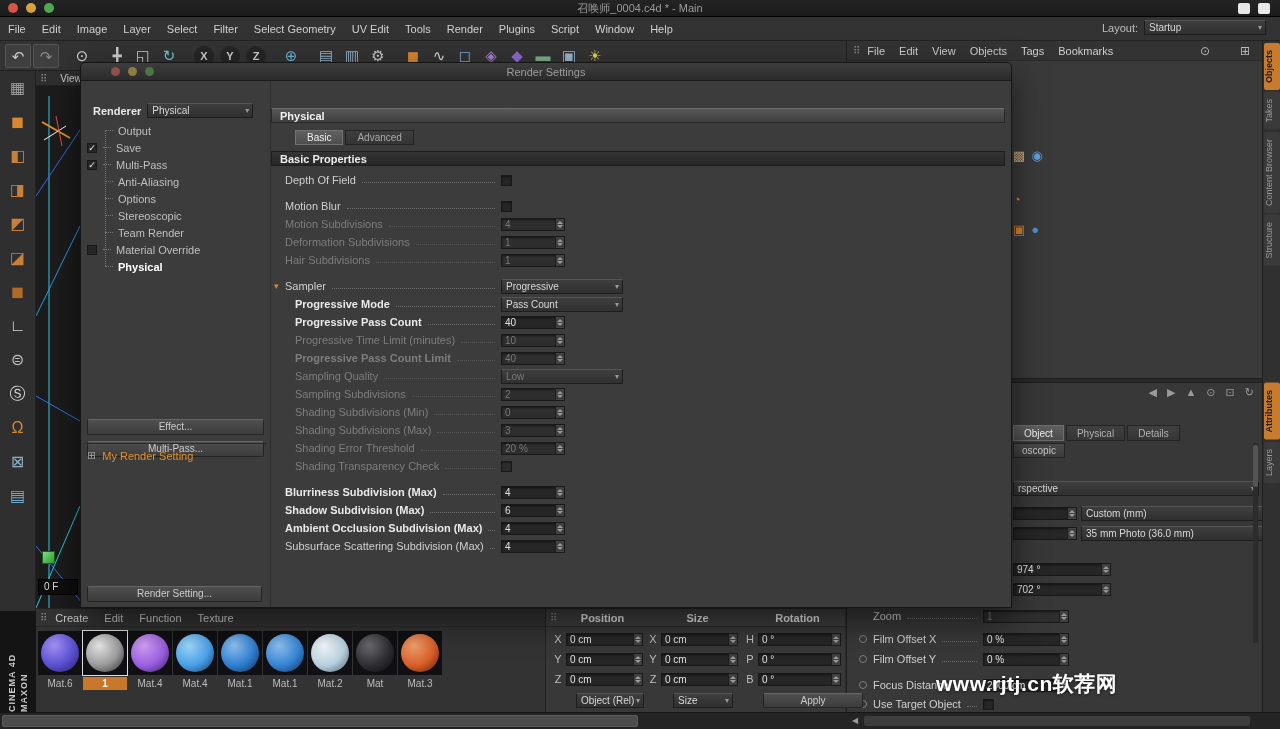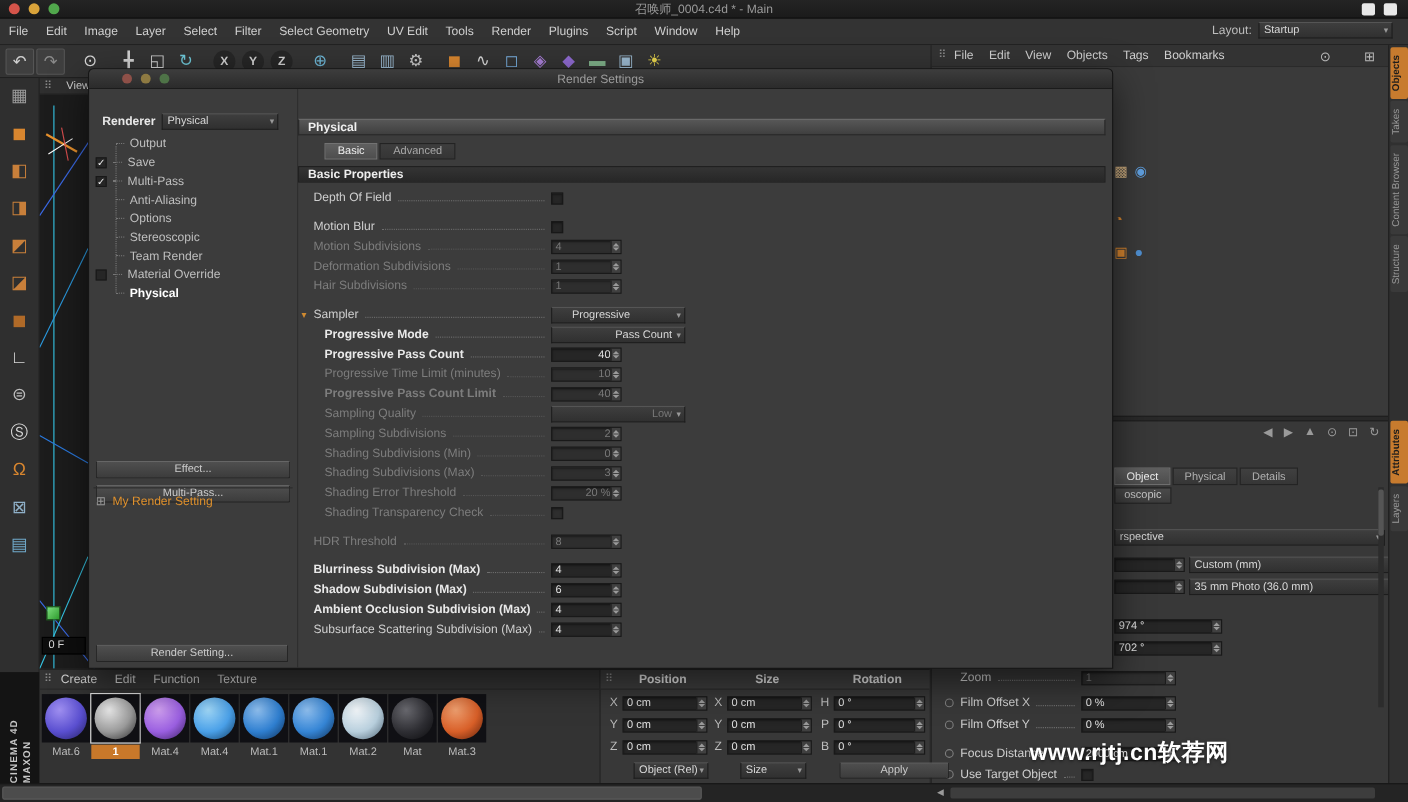--- a/index.html
+++ b/index.html
@@ -145,42 +145,42 @@
     border:1px solid #282828; border-top-color:#6e6e6e; font-weight:bold; color:#f0f0f0; padding-left:8px;
     margin-bottom:7px; }
   .dtabs { display:flex; gap:2px; margin-left:24px; margin-bottom:6px; }
   .dtab { height:15px; line-height:14px; padding:0 11px; font-size:10px; background:linear-gradient(#3e3e3e,#353535);
     border:1px solid #232323; color:#a8a8a8; }
   .dtab.active { background:linear-gradient(#606060,#4e4e4e); border-color:#727272; color:#f0f0f0; }
   .section-header { height:15px; line-height:14px; background:linear-gradient(#343434,#272727);
     border:1px solid #1e1e1e; font-weight:bold; color:#ededed; padding-left:8px; margin-bottom:5px; }
   .prow { height:18px; display:flex; align-items:center; padding-left:14px; position:relative; }
   .prow.gap { margin-top:8px; }
-  .prow.ind { padding-left:24px;text-align:right; }
+  .prow.ind { padding-left:24px; }
   .lhs { width:216px; display:flex; align-items:center; flex:none; }
   .ind .lhs { width:206px; }
   .plbl { color:#cfcfcf; font-size:11px; white-space:nowrap; }
   .prow.bold .plbl { font-weight:bold; color:#e9e9e9; }
   .prow.dis .plbl { color:#7d7d7d; }
   .dots { flex:1; height:1px; border-bottom:1px dotted #6e6e6e; margin:0 6px; transform:translateY(2px); }
   .prow.dis .dots { border-color:#565656; }
   .ctl { flex:1; display:flex; align-items:center; }
   .nfield { display:inline-flex; width:64px; height:13px; background:#262626; border:1px solid #191919;
     box-shadow:inset 0 1px 2px rgba(0,0,0,.5); }
   .nval { flex:1; font-size:10px; line-height:11px; padding-left:3px; color:#e0e0e0; white-space:nowrap; overflow:hidden; }
   .spin { width:9px; background:#404040; border-left:1px solid #1c1c1c; display:flex; flex-direction:column;
     align-items:center; justify-content:center; gap:1px; flex:none; }
   .spin i { display:block; width:0; height:0; border-left:3px solid transparent; border-right:3px solid transparent; }
   .spin i.up { border-bottom:3px solid #9a9a9a; }
   .spin i.dn { border-top:3px solid #9a9a9a; }
   .dis .nval { color:#787878; } .dis .nfield { background:#2e2e2e; }
   .cbox { width:11px; height:11px; background:#262626; border:1px solid #181818;
     box-shadow:inset 0 1px 2px rgba(0,0,0,.45); color:#f0f0f0; font-size:9px; line-height:10px; text-align:center; }
   .dis .cbox { background:#2e2e2e; }
-  .ctl .dd { width:122px;padding-left:14px; }
+  .ctl .dd { width:122px; }
   .dis .ddval { color:#787878; }
   .exp { position:absolute; left:3px; top:4px; color:#d08a30; font-size:9px; }
 
   
   .materials { position:absolute; left:36px; top:608px; width:509px; height:104px; background:#333;
     border-top:1px solid #222; }
   .mat-menu { height:18px; display:flex; align-items:center; gap:2px; padding-left:4px; border-bottom:1px solid #282828; }
   .mat-menu .menu-item { padding:0 7px; }
   .mat-strip { display:flex; gap:1px; padding:4px 0 0 2px; }
   .matwrap { width:44px; }
@@ -984,35 +984,20 @@
             </div>
             <div class="prow dis ind">
               <div class="lhs">
                 <span class="plbl">Shading Transparency Check</span>
                 <span class="dots"></span>
               </div>
               <div class="ctl">
                 <span class="cbox"></span>
               </div>
             </div>
-            <div class="prow gap dis">
-              <div class="lhs">
-                <span class="plbl">HDR Threshold</span>
-                <span class="dots"></span>
-              </div>
-              <div class="ctl">
-                <span class="nfield" style="width: 64px;">
-                  <span class="nval">8</span>
-                  <span class="spin">
-                    <i class="up"></i>
-                    <i class="dn"></i>
-                  </span>
-                </span>
-              </div>
-            </div>
             <div class="prow gap bold">
               <div class="lhs">
                 <span class="plbl">Blurriness Subdivision (Max)</span>
                 <span class="dots"></span>
               </div>
               <div class="ctl">
                 <span class="nfield" style="width: 64px;">
                   <span class="nval">4</span>
                   <span class="spin">
                     <i class="up"></i>

